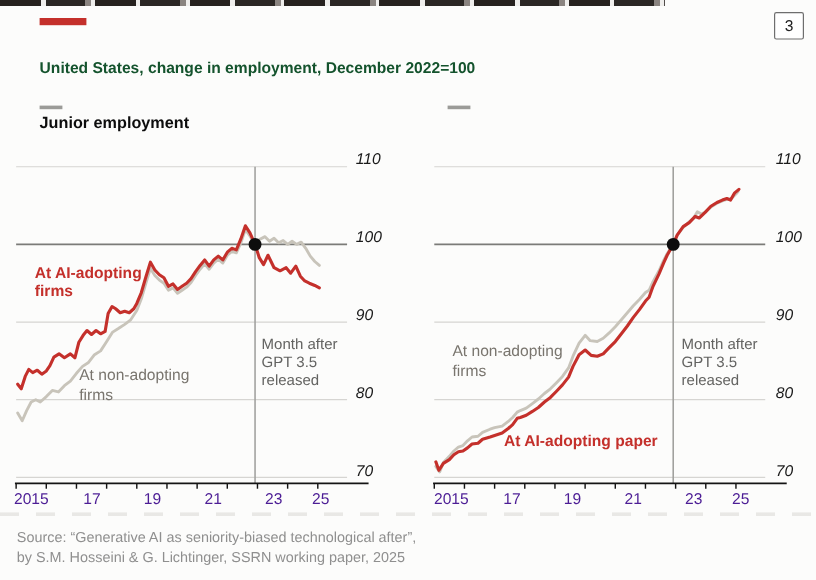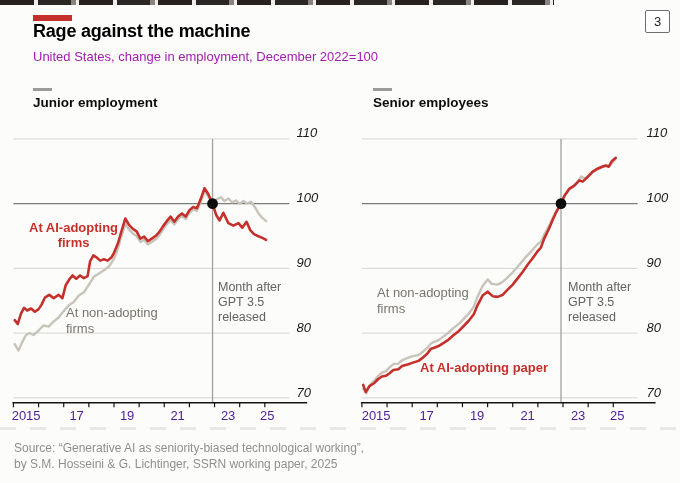--- a/index.html
+++ b/index.html
@@ -3,58 +3,56 @@
 <meta charset="utf-8">
 <style>
   html,body{margin:0;padding:0;}
   body{width:680px;height:483px;background:#fcfcfb;font-family:"Liberation Sans","DejaVu Sans",sans-serif;overflow:hidden;}
   #stage{position:relative;width:680px;height:483px;background:#fcfcfb;}
   .abs{position:absolute;}
   #top-strip{left:0;top:0;width:554px;height:5px;
     background:repeating-linear-gradient(90deg,#27221f 0 34px,#efeeec 34px 38px,#2b2724 38px 71px,#8a8480 71px 76px,#efeeec 76px 79px);}
   #kicker-bar{left:33px;top:15px;width:39px;height:6px;background:#c4302b;}
   #page-title{left:33px;top:21px;font-size:18px;font-weight:bold;color:#000;letter-spacing:-0.2px;}
-  #page-subtitle{left:33px;top:49px;font-size:13px;font-weight:400;color:#a21caf;}
+  #page-subtitle{left:33px;top:49px;font-size:13px;font-weight:700;color:#14532d;}
   #corner-badge{left:645px;top:10px;width:23px;height:21px;border:1.5px solid #6e6e6e;background:#fff;
     color:#222;font-size:13px;line-height:21px;text-align:center;border-radius:2px;}
   .panel-bar{top:88px;width:19px;height:3px;background:#9b9b98;}
   #panel-bar-left{left:33px;} #panel-bar-right{left:373px;}
   .panel-title{top:95px;font-size:13.5px;font-weight:bold;color:#0d0d0d;}
   #panel-title-left{left:33px;} #panel-title-right{left:373px;}
   #chart-svg{left:0;top:0;}
   .ylab{font-size:13px;color:#1a1a1a;height:14px;line-height:14px;font-style:italic;}
   .xlab{font-size:13px;color:#4c1d95;transform:translateX(-50%);white-space:nowrap;}
   .ann{white-space:nowrap;}
-  .ann-red{font-size:13px;font-weight:bold;color:#c4302b;line-height:15px;text-align:center;}
+  .ann-red{font-size:13px;font-weight:bold;color:#c4302b;line-height:15px;}
   .ann-grey{font-size:13px;color:#79756e;line-height:16px;}
   .ann-event{font-size:12.5px;color:#636361;line-height:15px;}
   #ann-red-left{left:29px;top:220px;}
   #ann-grey-left{left:66px;top:305px;}
   #ann-event-left{left:218px;top:280px;}
   #ann-grey-right{left:377px;top:285px;}
   #ann-red-right{left:420px;top:360px;}
   #ann-event-right{left:568px;top:280px;}
   #crop-dashes{left:0;top:427px;width:680px;height:3px;
     background:repeating-linear-gradient(90deg,#e4e3e0 0 16px,#fcfcfb 16px 30px);opacity:.8;}
   #footer{left:14px;top:441px;font-size:12px;color:#8f8f8f;line-height:15.5px;}
 </style>
 </head>
 <body>
 
 <div id="stage">
   <div id="top-strip" class="abs"></div>
   <div id="kicker-bar" class="abs"></div>
   <div id="corner-badge" class="abs">3</div>
-  <div id="page-title" class="abs">Rage against the machine</div>
   <div id="page-subtitle" class="abs">United States, change in employment, December 2022=100</div>
 
   <div id="panel-bar-left" class="abs panel-bar"></div>
   <div id="panel-title-left" class="abs panel-title">Junior employment</div>
   <div id="panel-bar-right" class="abs panel-bar"></div>
-  <div id="panel-title-right" class="abs panel-title">Senior employees</div>
 
   <svg id="chart-svg" class="abs" width="680" height="483" viewBox="0 0 683 483">
       <line x1="13.5" y1="398.5" x2="290.5" y2="398.5" stroke="#d6d5d2" stroke-width="1"></line>
       <line x1="13.5" y1="333.5" x2="290.5" y2="333.5" stroke="#d6d5d2" stroke-width="1"></line>
       <line x1="13.5" y1="268.5" x2="290.5" y2="268.5" stroke="#d6d5d2" stroke-width="1"></line>
       <line x1="13.5" y1="203.5" x2="290.5" y2="203.5" stroke="#7b7b78" stroke-width="1.4"></line>
       <line x1="13.5" y1="138.5" x2="290.5" y2="138.5" stroke="#d6d5d2" stroke-width="1"></line>
       <line x1="213.48000000000184" y1="138.5" x2="213.48000000000184" y2="403.5" stroke="#a0a09d" stroke-width="1.3"></line>
       <line x1="12.5" y1="403.5" x2="308.5" y2="403.5" stroke="#141414" stroke-width="1.5"></line>
       <line x1="13.5" y1="403.5" x2="13.5" y2="408" stroke="#141414" stroke-width="1.2"></line>
@@ -141,16 +139,16 @@
     <div>At AI-adopting paper</div>
   </div>
   <div id="ann-event-right" class="abs ann ann-event">
     <div>Month after</div>
     <div>GPT 3.5</div>
     <div>released</div>
   </div>
 
   <div id="crop-dashes" class="abs"></div>
   <div id="footer" class="abs">
-    <div>Source: “Generative AI as seniority-biased technological working”,</div>
+    <div>Source: “Generative AI as seniority-biased technological after”,</div>
     <div>by S.M. Hosseini &amp; G. Lichtinger, SSRN working paper, 2025</div>
   </div>
 </div>
 
 </body></html>

